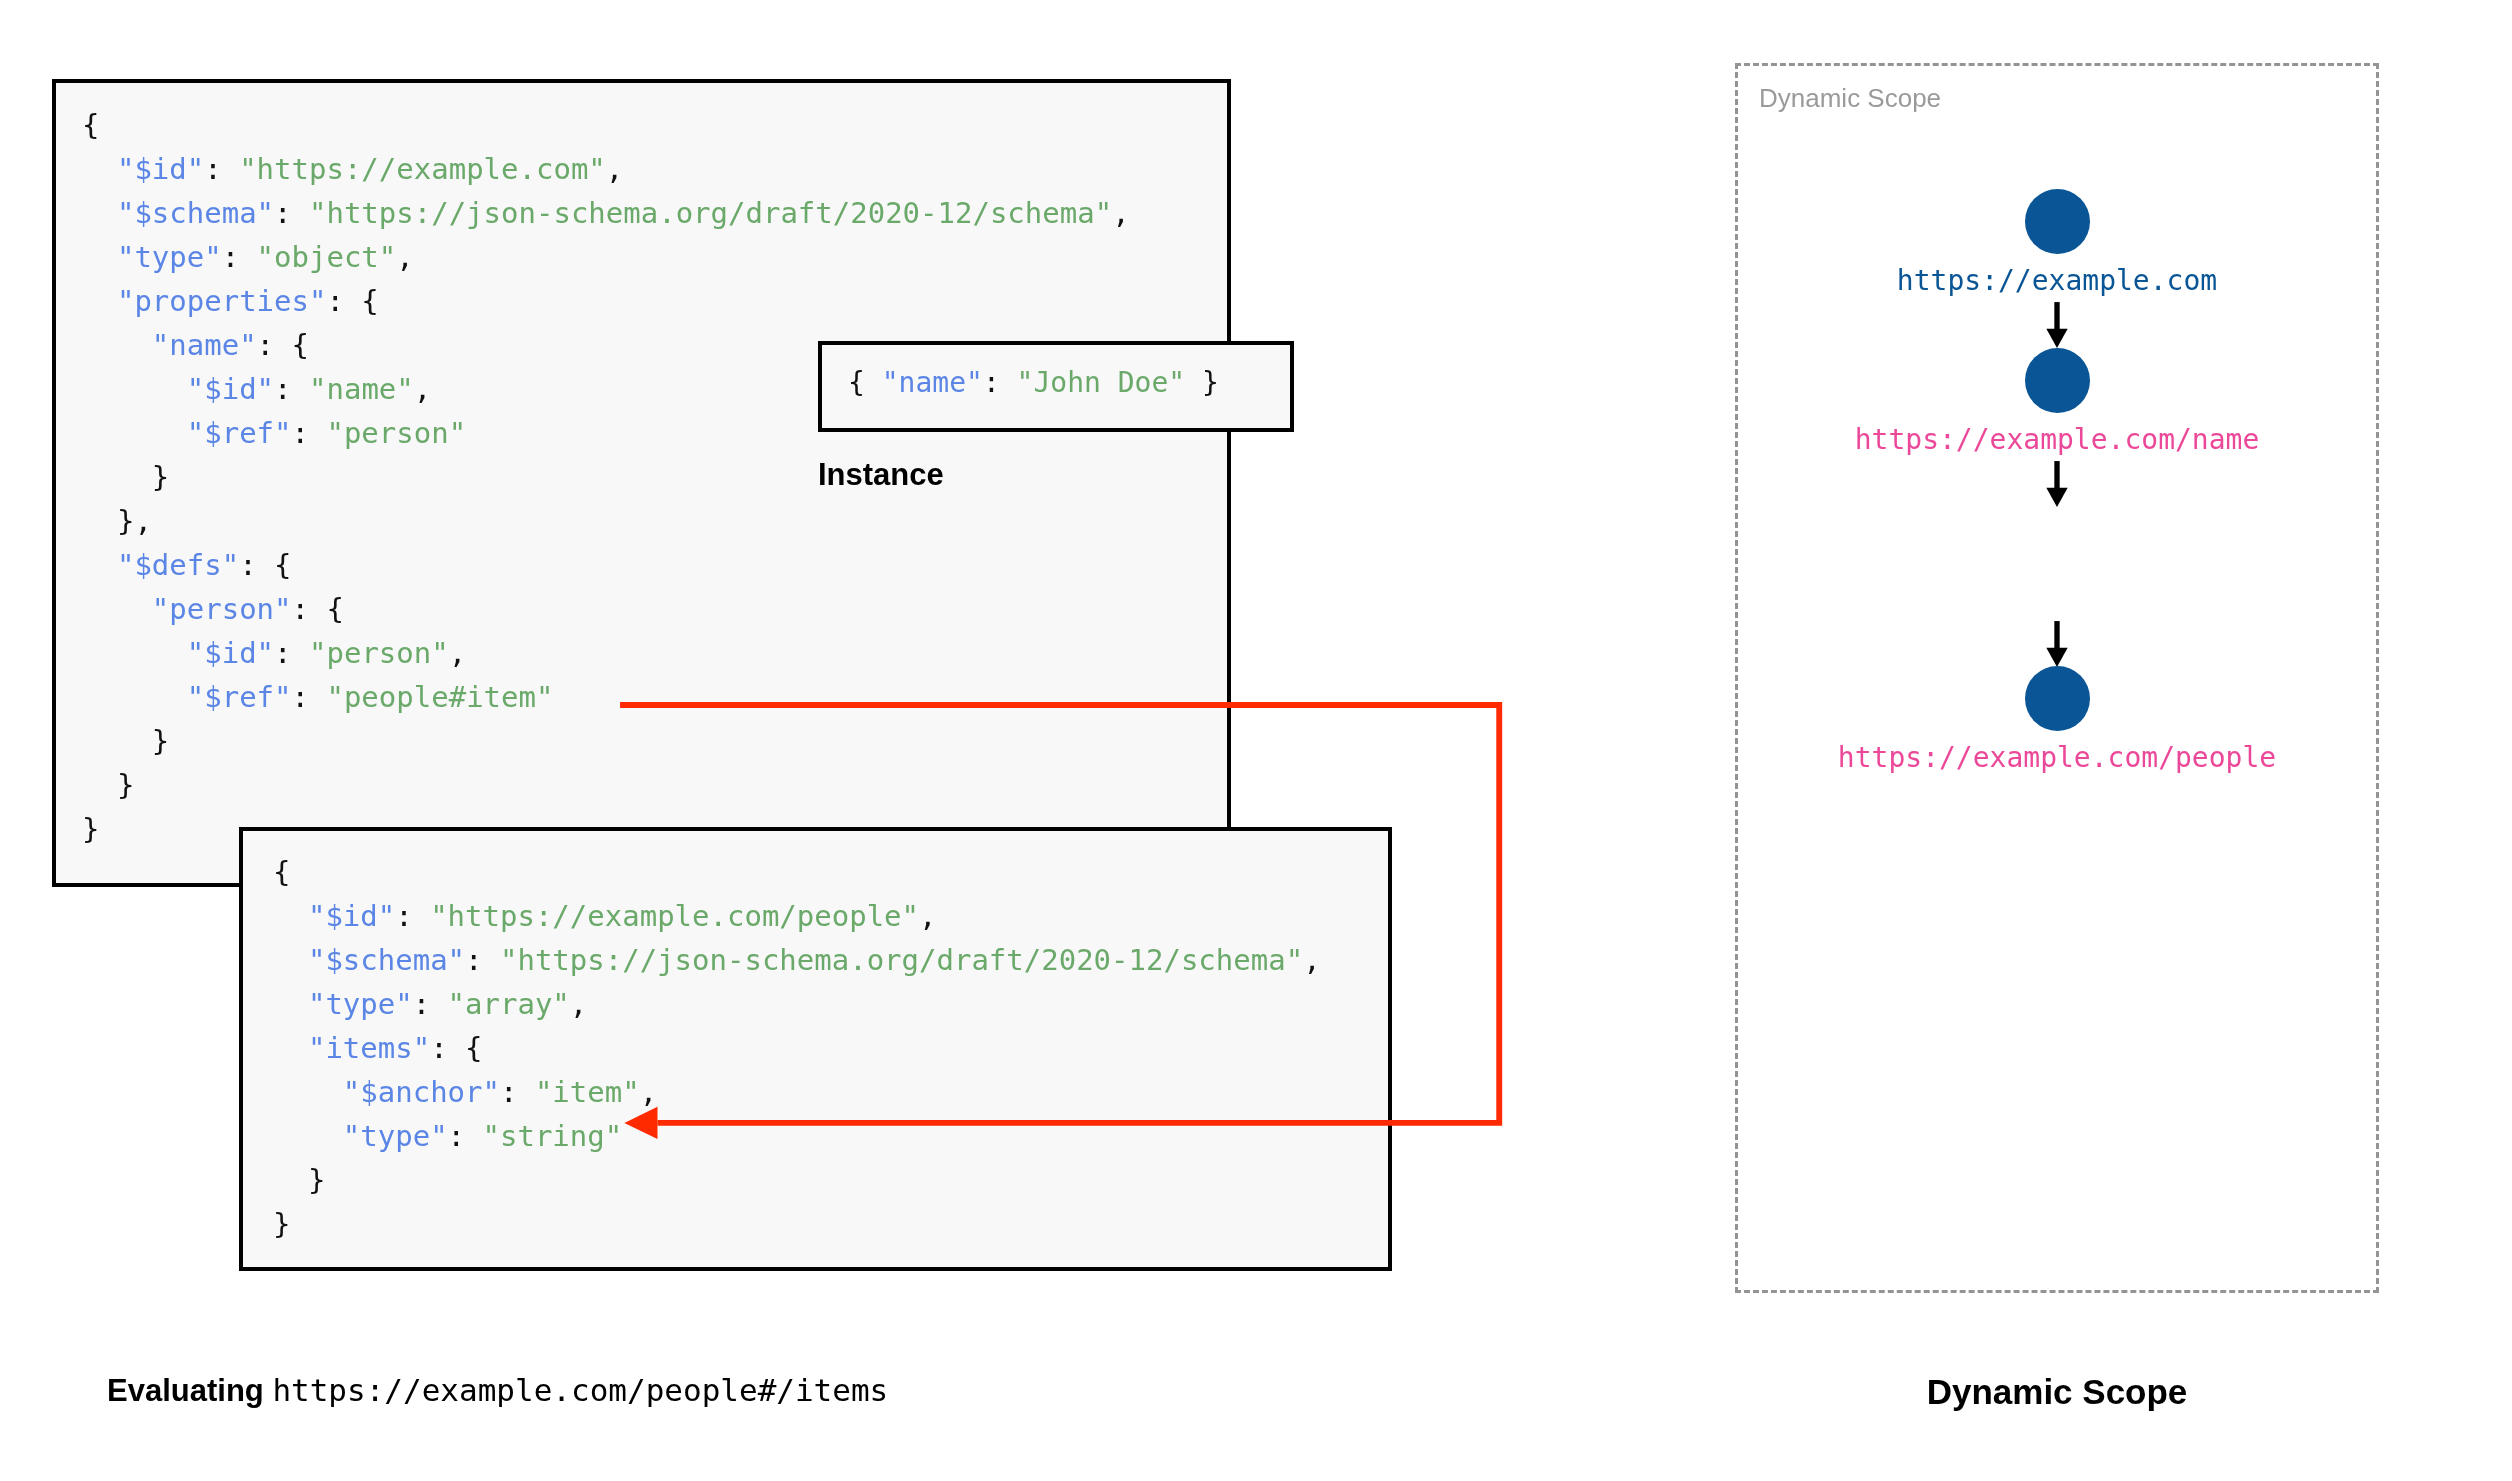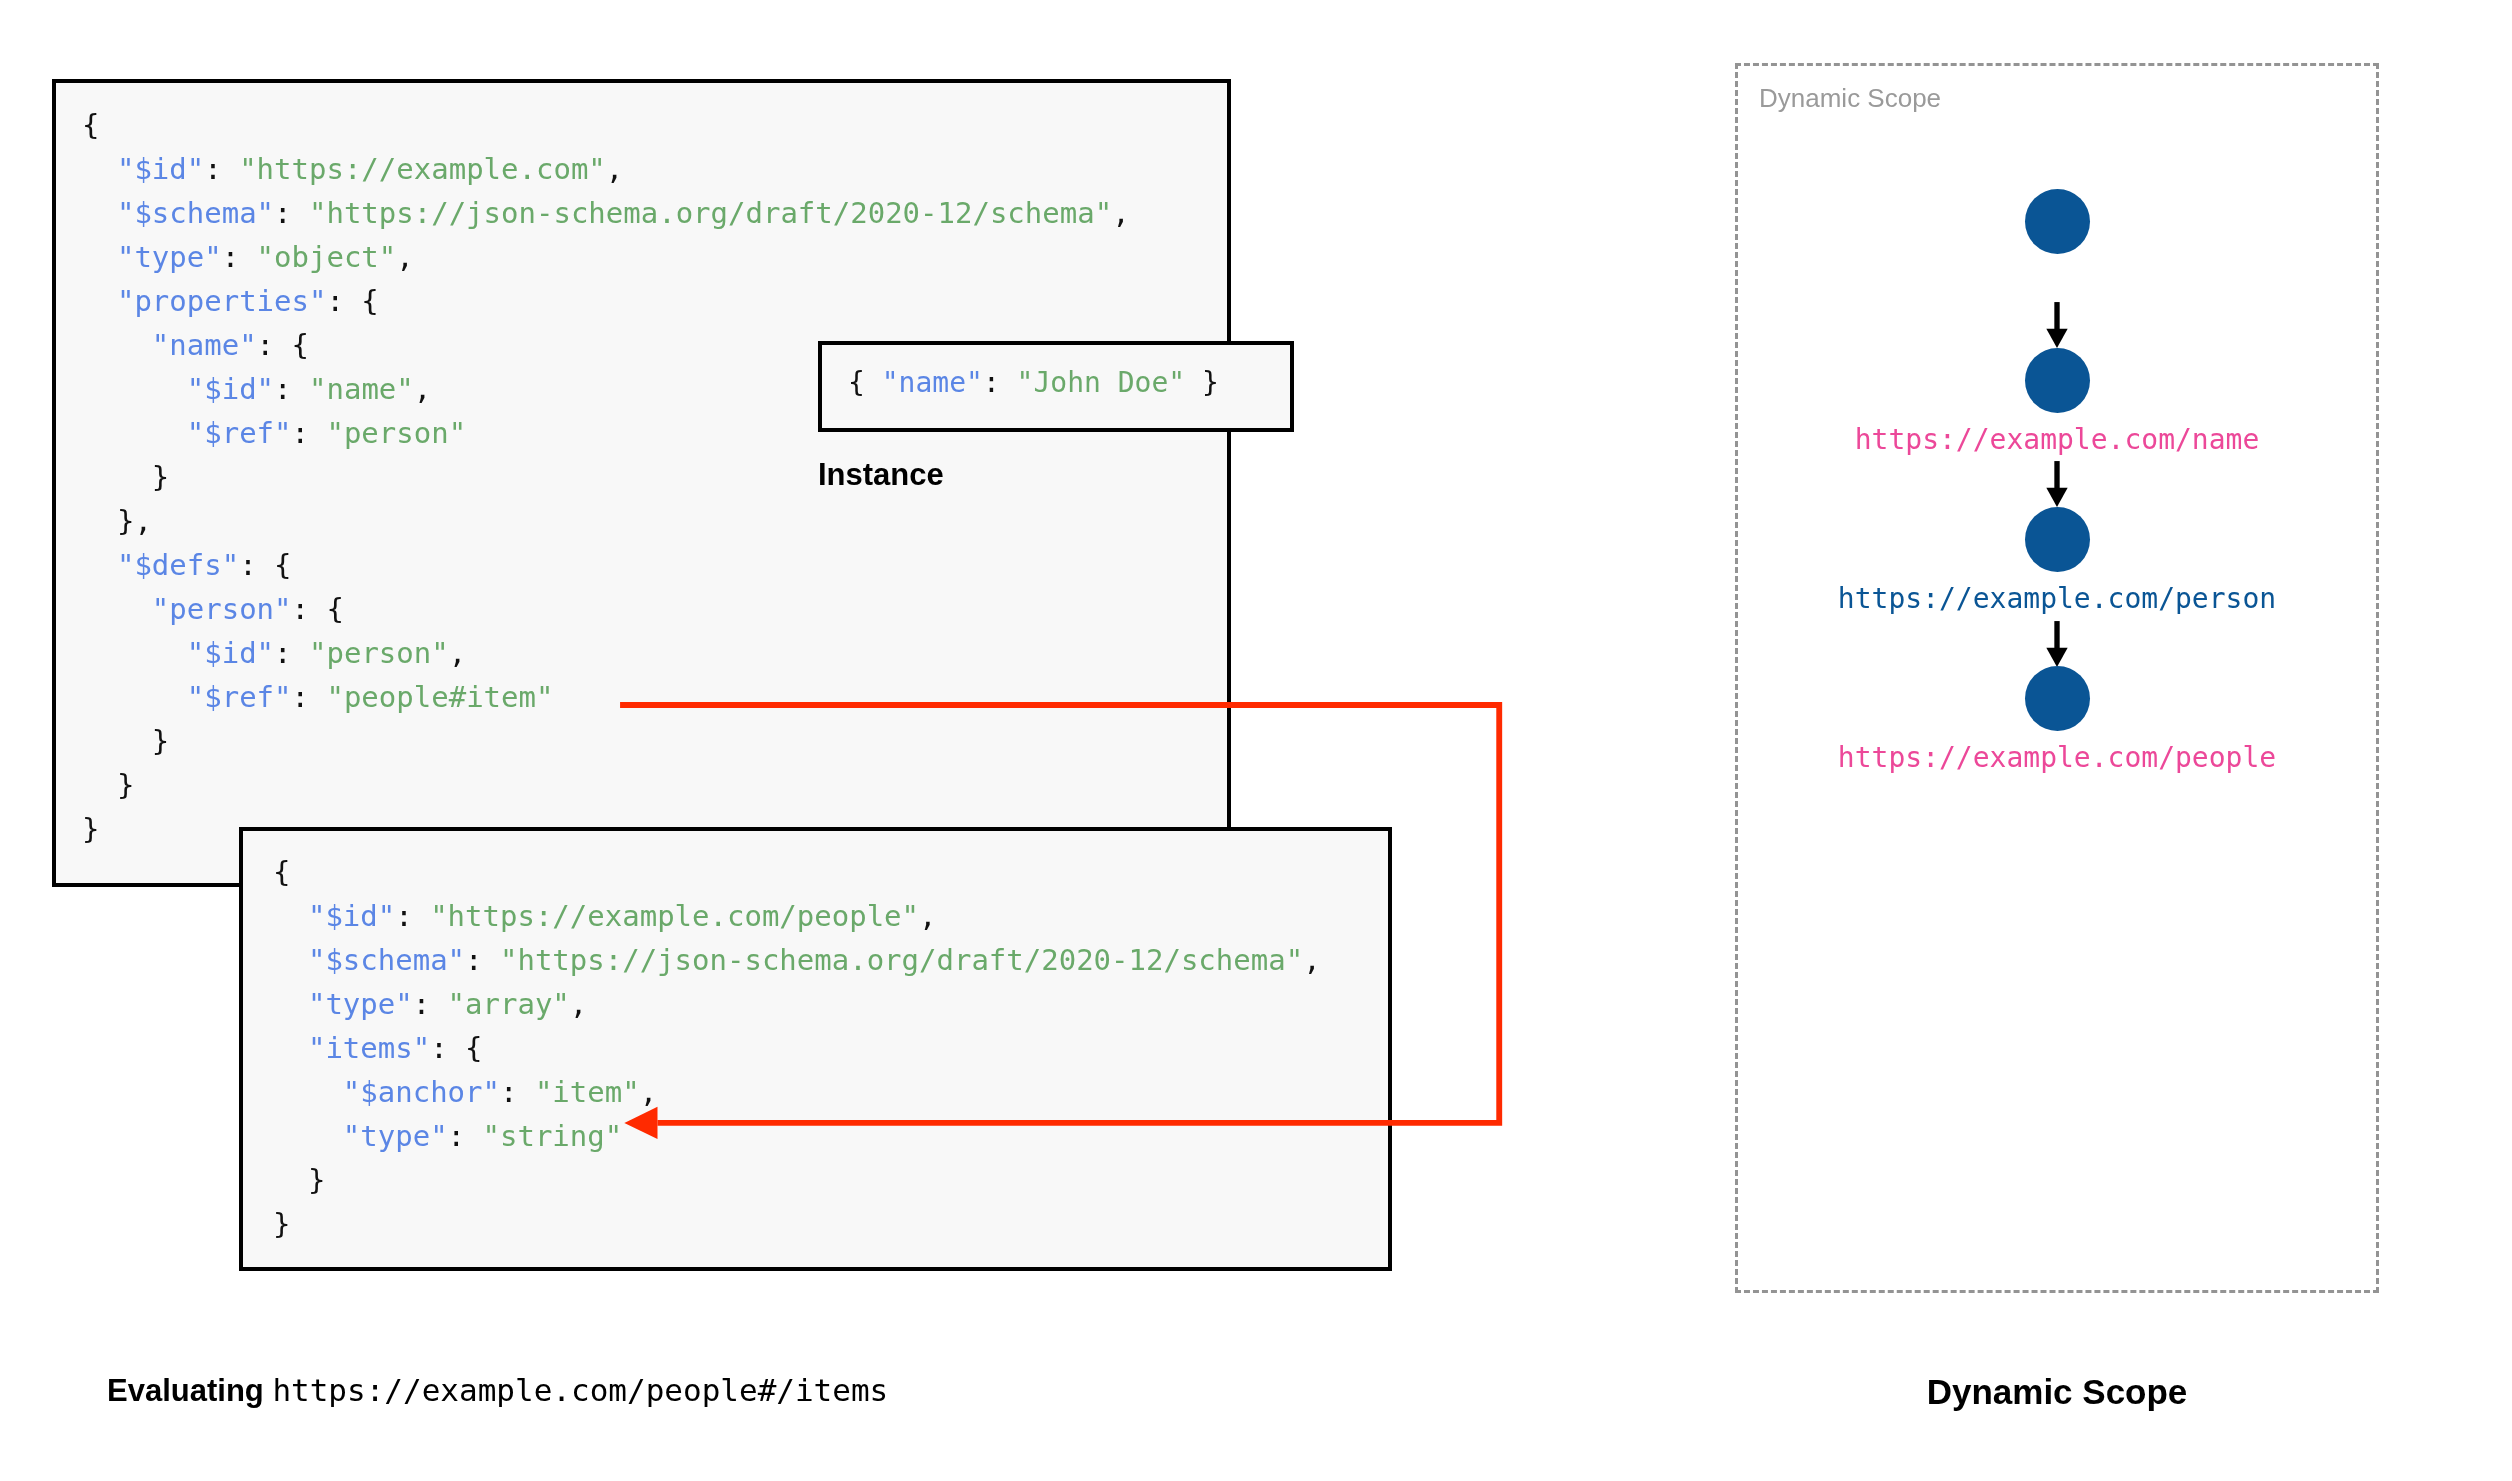--- a/index.html
+++ b/index.html
@@ -131,30 +131,29 @@
 
 <div id="eval-caption">
   <span class="bold">Evaluating </span><span class="mono">https://example.com/people#/items</span>
 </div>
 <div id="scope-caption">Dynamic Scope</div>
 
 <div id="scope-panel"></div>
 <div id="scope-panel-label">Dynamic Scope</div>
 
 <div id="scope-nodes" style="position: absolute; left: 1735px; top: 63px; width: 644px; height: 1230px;">
-    <div class="node" style="top: 126px;"><span class="dot" style="background: rgb(10, 85, 149);"></span></div>
+    <div class="node" style="top: 126px;"><span class="dot" style="background: rgb(10, 85, 149);"></span><span class="url" style="color: rgb(10, 85, 149);">https://example.com</span></div>
     <div class="flow-arrow" style="top: 239px;"><svg width="32" height="46" viewBox="0 0 60 86">
         <rect x="25" y="0" width="10" height="54" fill="#000"></rect>
         <polygon points="10,50 50,50 30,86" fill="#000"></polygon>
       </svg></div>
     <div class="node" style="top: 285px;"><span class="dot" style="background: rgb(10, 85, 149);"></span><span class="url" style="color: #ec4899;">https://example.com/name</span></div>
     <div class="flow-arrow" style="top: 398px;"><svg width="32" height="46" viewBox="0 0 60 86">
         <rect x="25" y="0" width="10" height="54" fill="#000"></rect>
         <polygon points="10,50 50,50 30,86" fill="#000"></polygon>
       </svg></div>
-    <div class="node" style="top: 444px;"><span class="dot" style="background: rgb(10, 85, 149);"></span><span class="url" style="color: rgb(10, 85, 149);">https://example.com/person</span></div>
     <div class="flow-arrow" style="top: 558px;"><svg width="32" height="46" viewBox="0 0 60 86">
         <rect x="25" y="0" width="10" height="54" fill="#000"></rect>
         <polygon points="10,50 50,50 30,86" fill="#000"></polygon>
       </svg></div>
     <div class="node" style="top: 603px;"><span class="dot" style="background: rgb(10, 85, 149);"></span><span class="url" style="color: #ec4899;">https://example.com/people</span></div>
   </div>
 
 
 </body></html>

